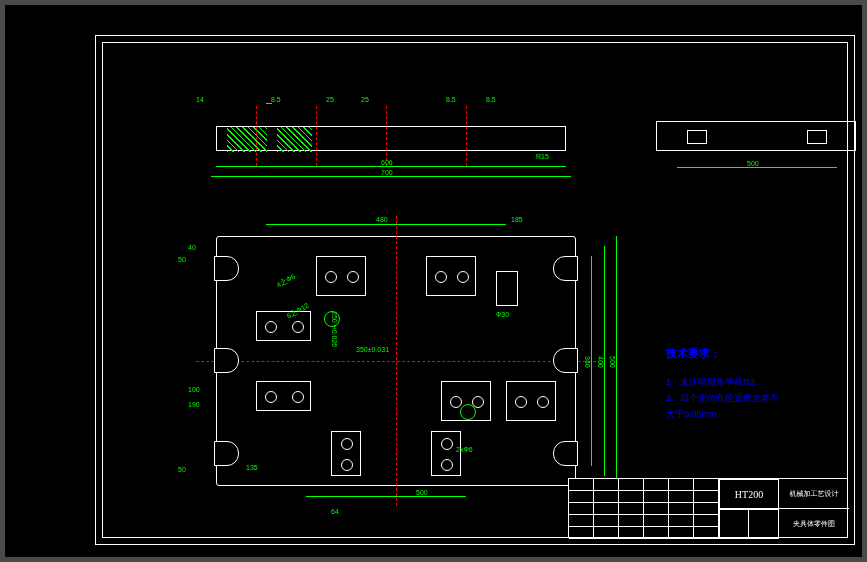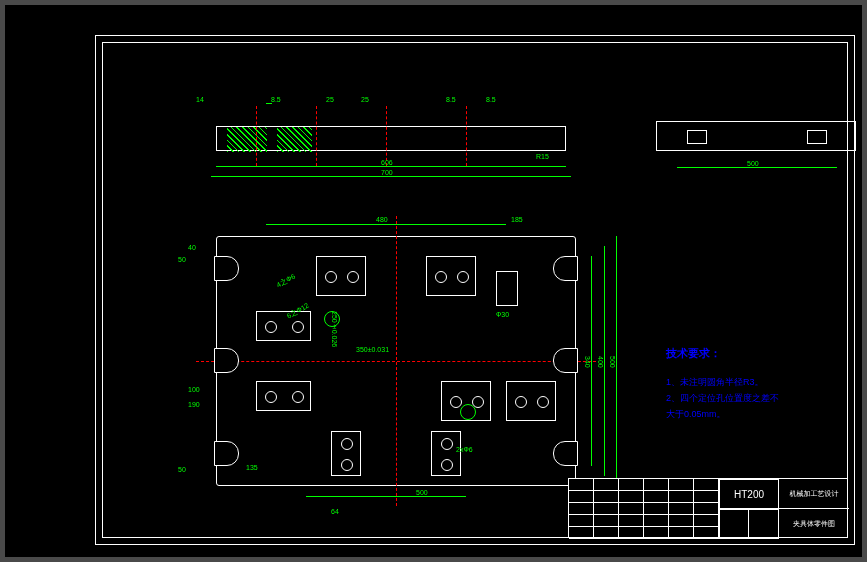--- a/index.html
+++ b/index.html
@@ -38,21 +38,21 @@
 .tech-line { color: #00f; font-size: 9px; margin-bottom: 3px; }
 
 
 .title-block { position: absolute; right: 6px; bottom: 6px; width: 280px; height: 60px; border: 1px solid #fff; background: #000; }
 .tb-left { left: 0; top: 0; width: 150px; height: 60px; }
 .tb-left-row { height: 12px; border-bottom: 1px solid #fff; display: flex; }
 .tb-left-cell { border-right: 1px solid #fff; height: 100%; }
 .tb-mid { position: absolute; left: 150px; top: 0; width: 60px; height: 30px; border: 1px solid #fff; }
 .tb-right { position: absolute; left: 210px; top: 0; width: 70px; height: 60px; }
 .tb-right-row { height: 30px; border-bottom: 1px solid #fff; display: flex; align-items: center; justify-content: center; }
-.material { color: #fff; font-size: 10px; text-align: center; line-height: 30px; }
+.material { color: #fff; font-size: 10px; text-align: center; line-height: 30px; font-family: Liberation Serif, serif; }
 .tb-text { color: #fff; font-size: 7px; text-align: center; }
 .red-line { position: absolute; border-top: 1px dashed #f00; }
 .mark { position: absolute; width: 6px; height: 0; border-top: 1px solid #0f0; }
 </style>
 </head>
 <body>
 
 <div class="canvas">
   <div class="frame">
     <div class="frame-inner"></div>

